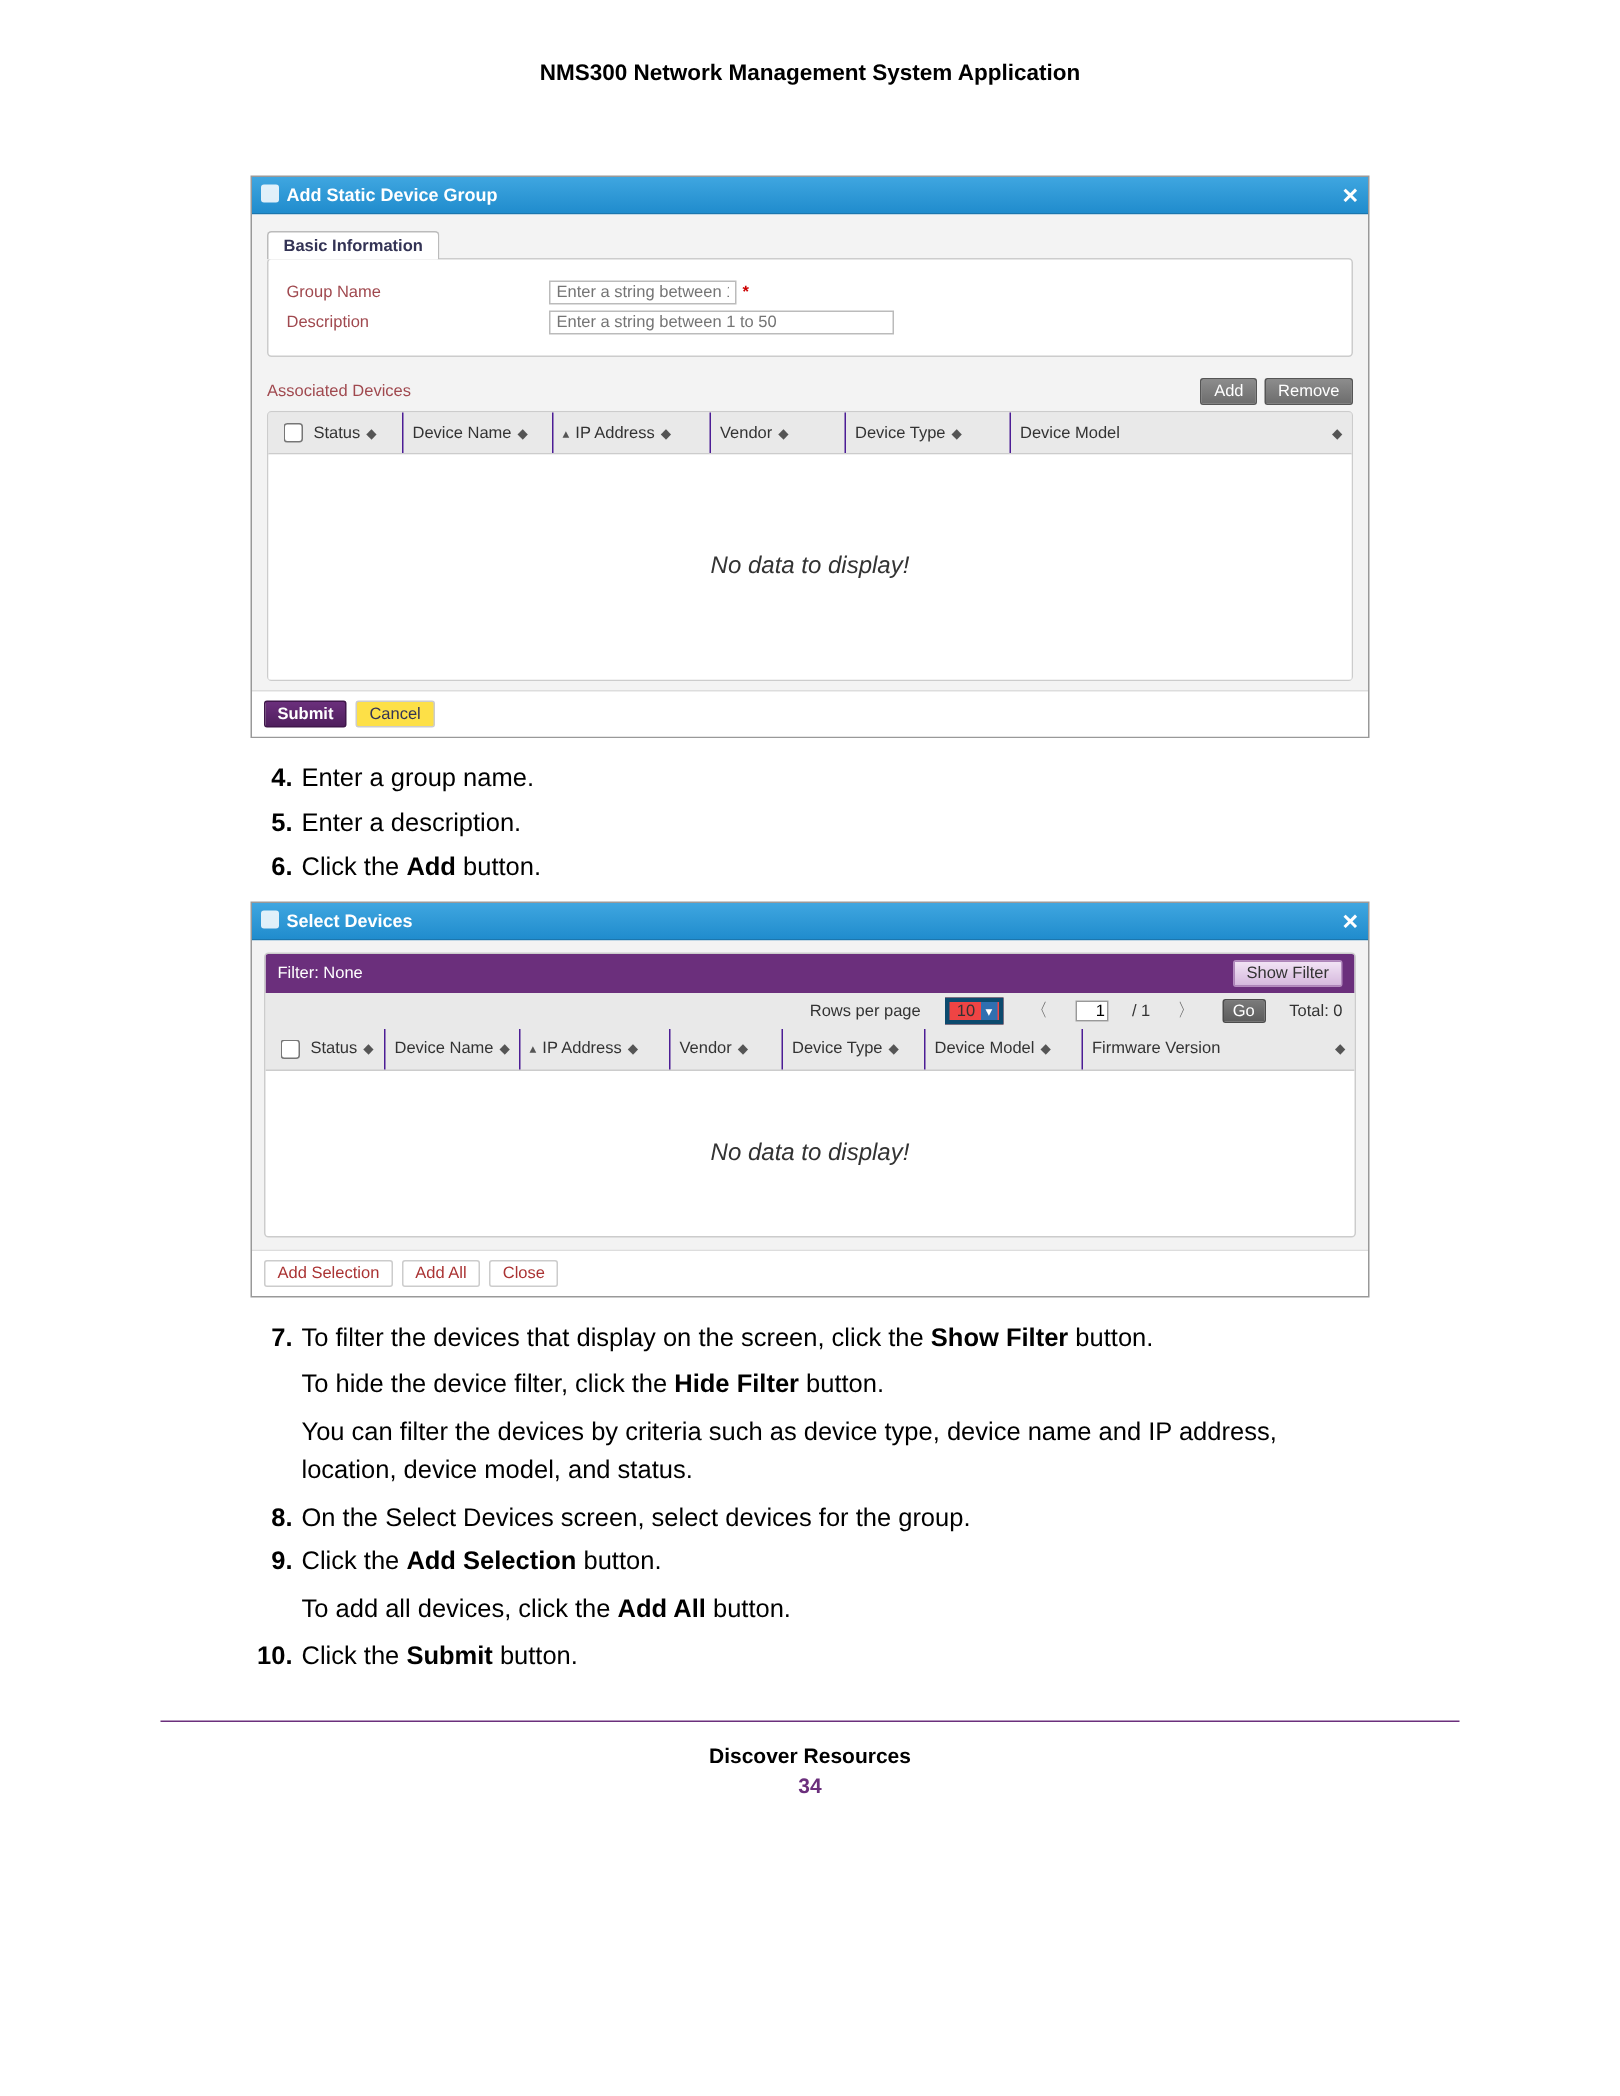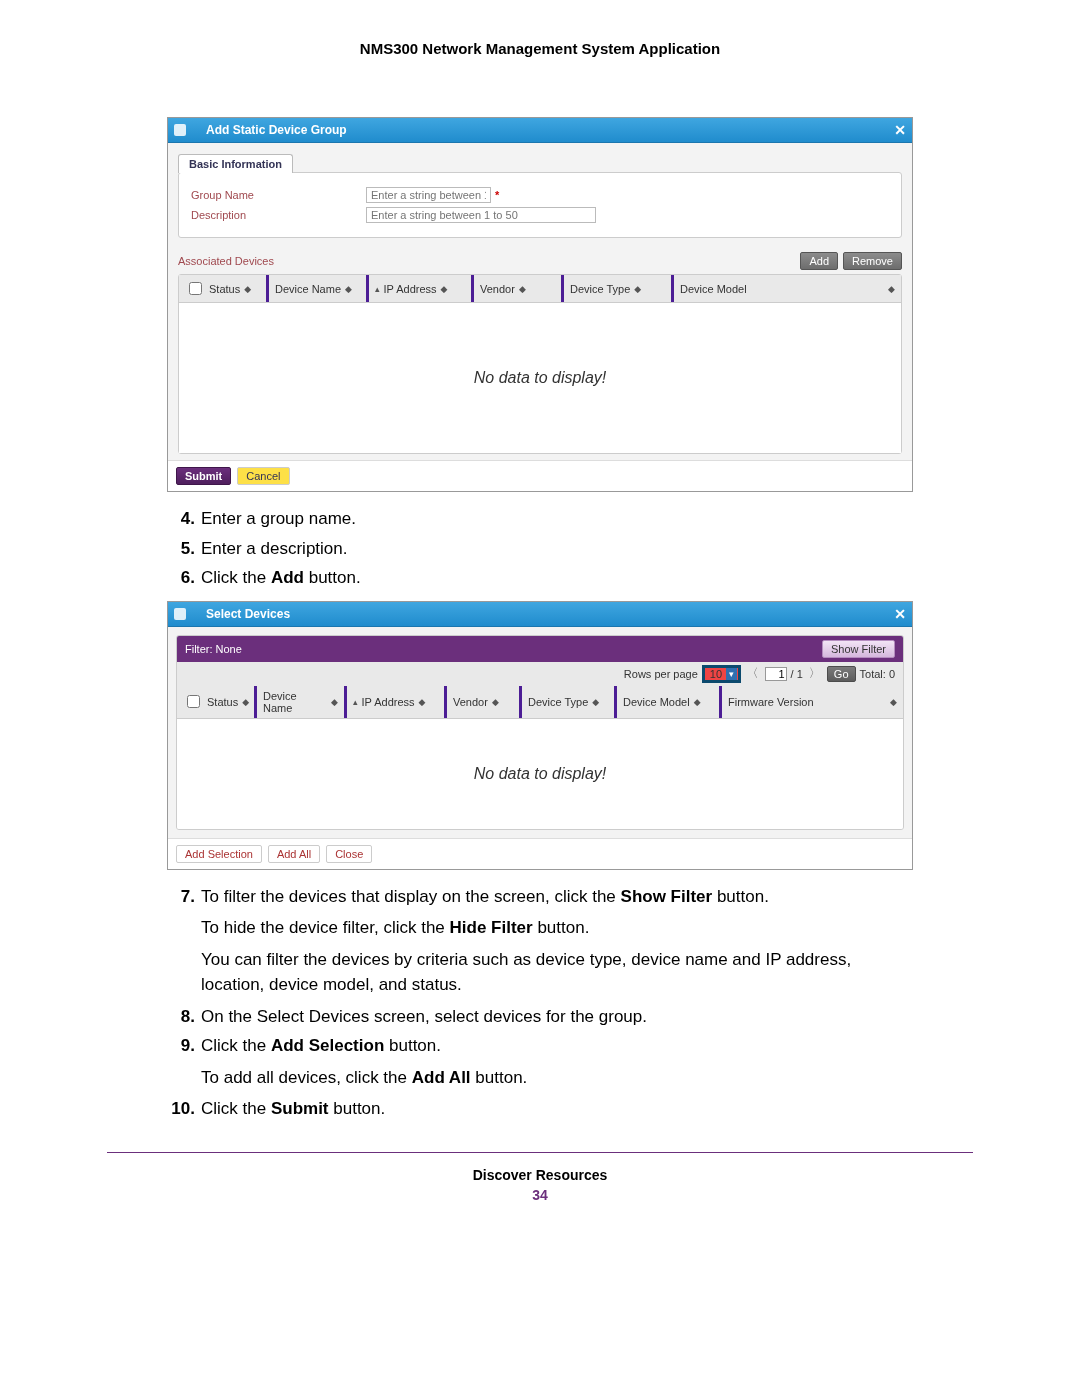--- a/index.html
+++ b/index.html
@@ -34,21 +34,21 @@
     background: linear-gradient(#3fa6e0,#208ccd);
     color: #fff;
     font-weight: bold;
     font-size: 12px;
     padding: 4px 6px;
     display: flex;
     align-items: center;
     justify-content: space-between;
     border-bottom: 1px solid #1b76ae;
   }
-  .titlebar .title-left { display: flex; align-items: center; gap: 20px; }
+  .titlebar .title-left { display: flex; gap: 5px; }
   .titlebar .title-icon {
     width: 12px; height: 12px;
     background: #fff;
     border-radius: 2px;
     opacity: 0.85;
   }
   .titlebar .close-x {
     font-weight: bold;
     font-size: 14px;
     cursor: pointer;
@@ -137,21 +137,21 @@
   }
   .grid-head {
     background: #e9e9e9;
     border-bottom: 1px solid #ccc;
     display: flex;
     font-size: 11px;
     color: #333;
   }
   .gh-cell {
     padding: 4px 6px;
-    border-right: 3px solid #4c1d95;
+    border-right: 1px solid #4c1d95;
     display: flex;
     align-items: center;
     gap: 4px;
     box-sizing: border-box;
   }
   .gh-cell:last-child { border-right: none; }
   .sort-diamond { font-size: 9px; color: #555; }
   .sort-up { font-size: 9px; color: #555; }
   .grid-body {
     height: 150px;
@@ -200,21 +200,21 @@
     color: #333;
     border: 1px solid #b48cbf;
   }
   .pager-strip {
     background: #e9e9e9;
     font-size: 11px;
     padding: 3px 8px;
     display: flex;
     justify-content: flex-end;
     align-items: center;
-    gap: 4px;
+    gap: 16px;
     color: #333;
   }
   .pager-strip select, .pager-strip input {
     font-size: 11px;
     border: 1px solid #999;
     padding: 0 1px;
   }
   .pager-strip input.pg { width: 18px; text-align: right; }
   .pager-arrow { color: #666; font-size: 12px; cursor: pointer; padding: 0 2px; }
   .btn.go {

